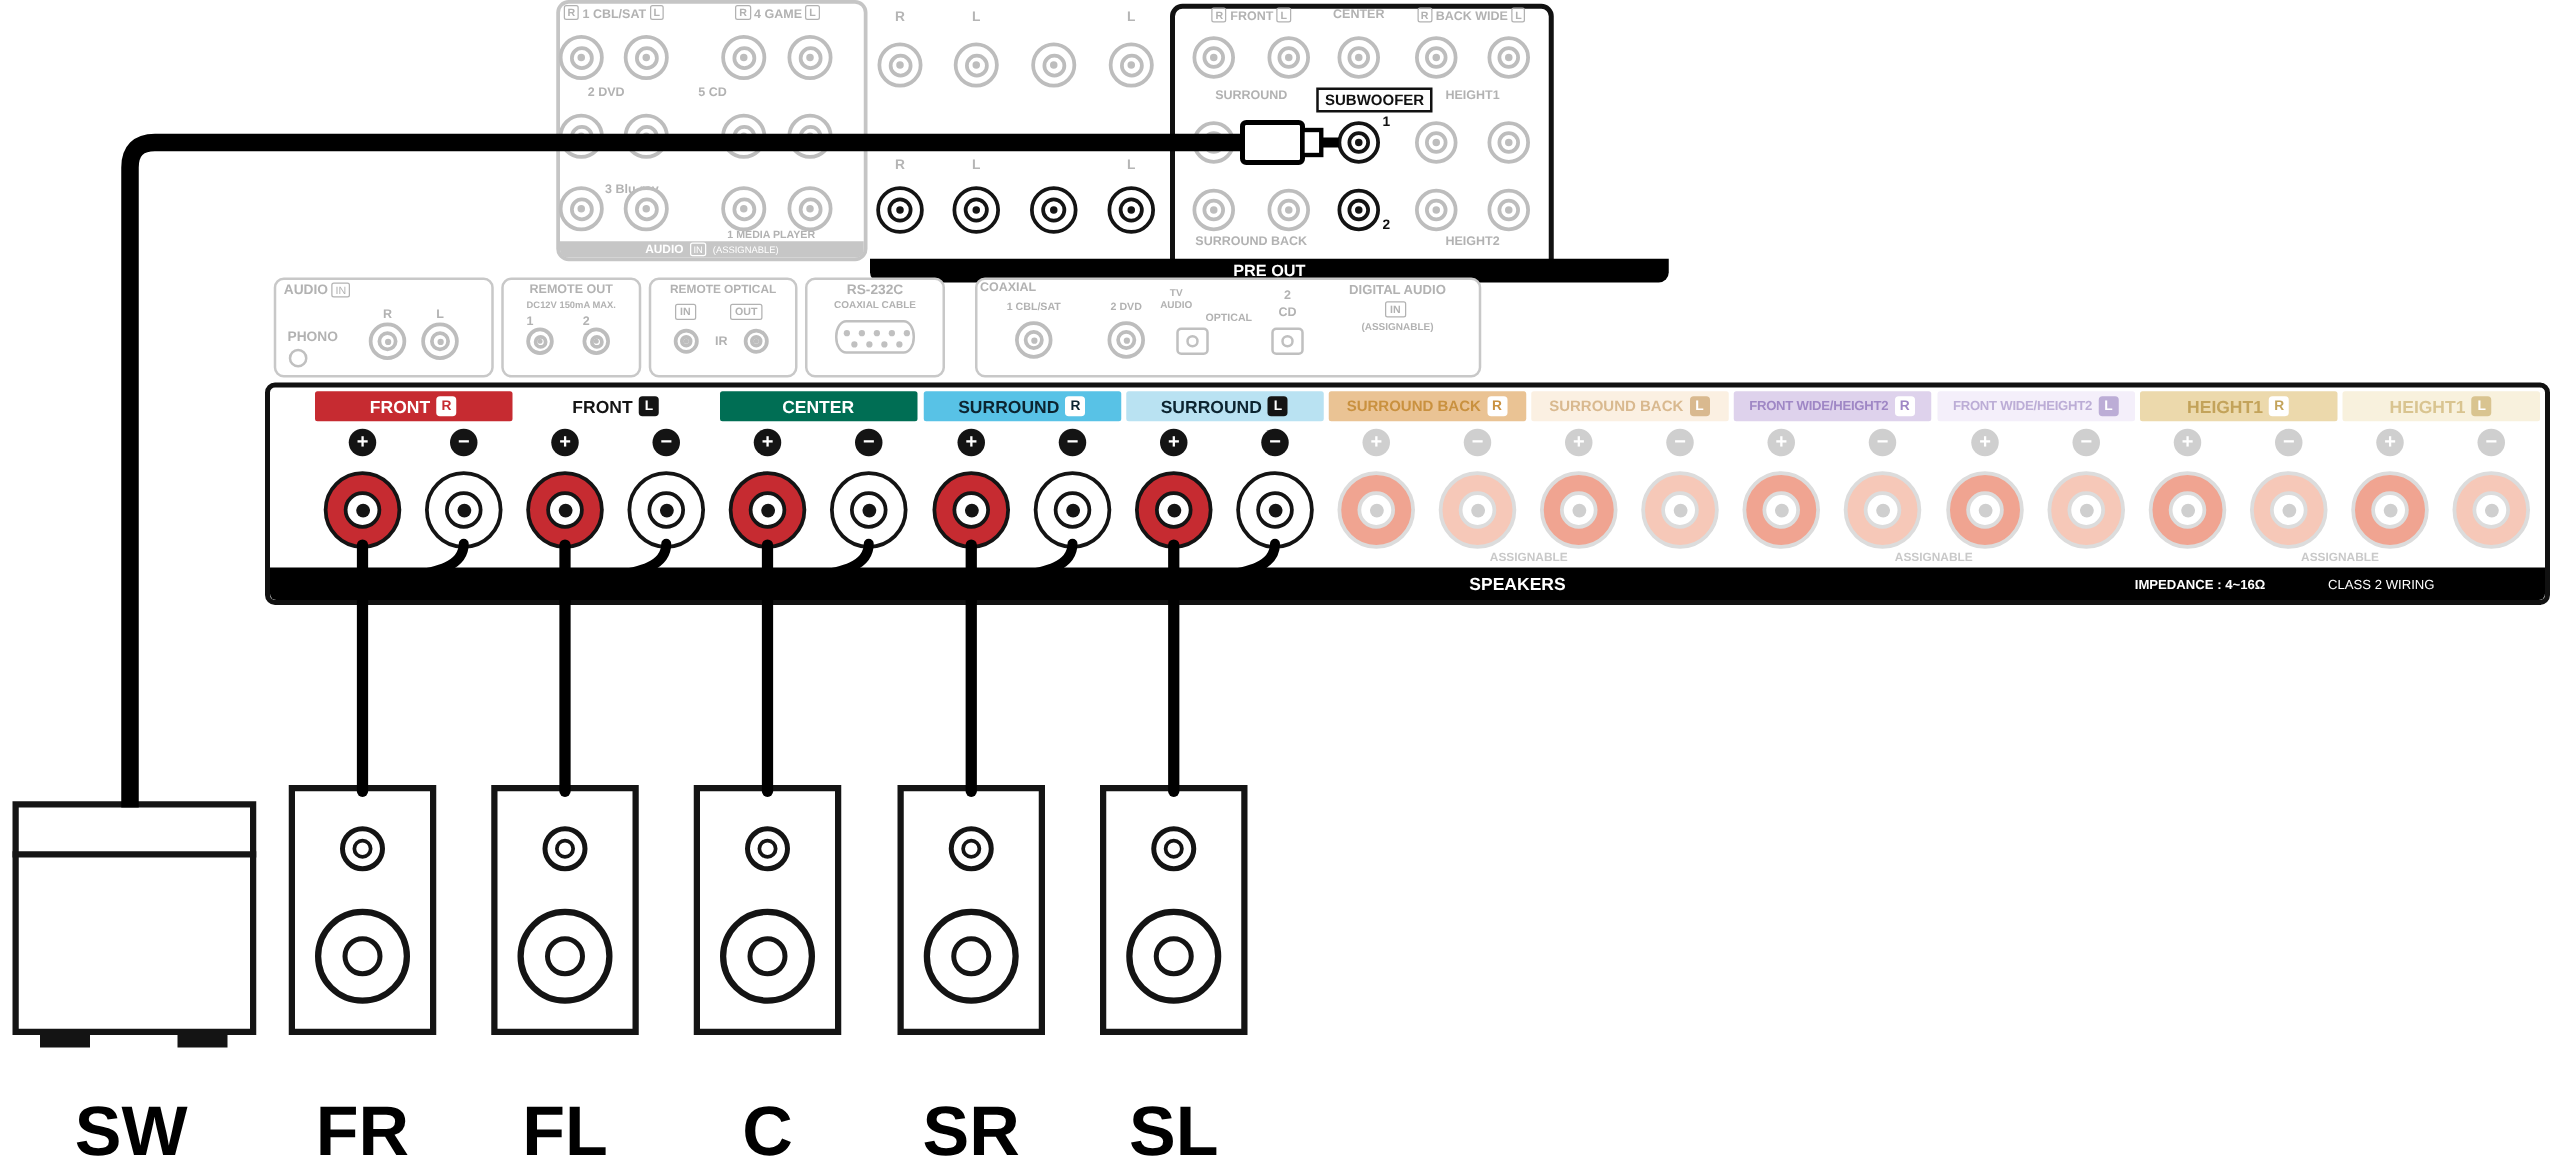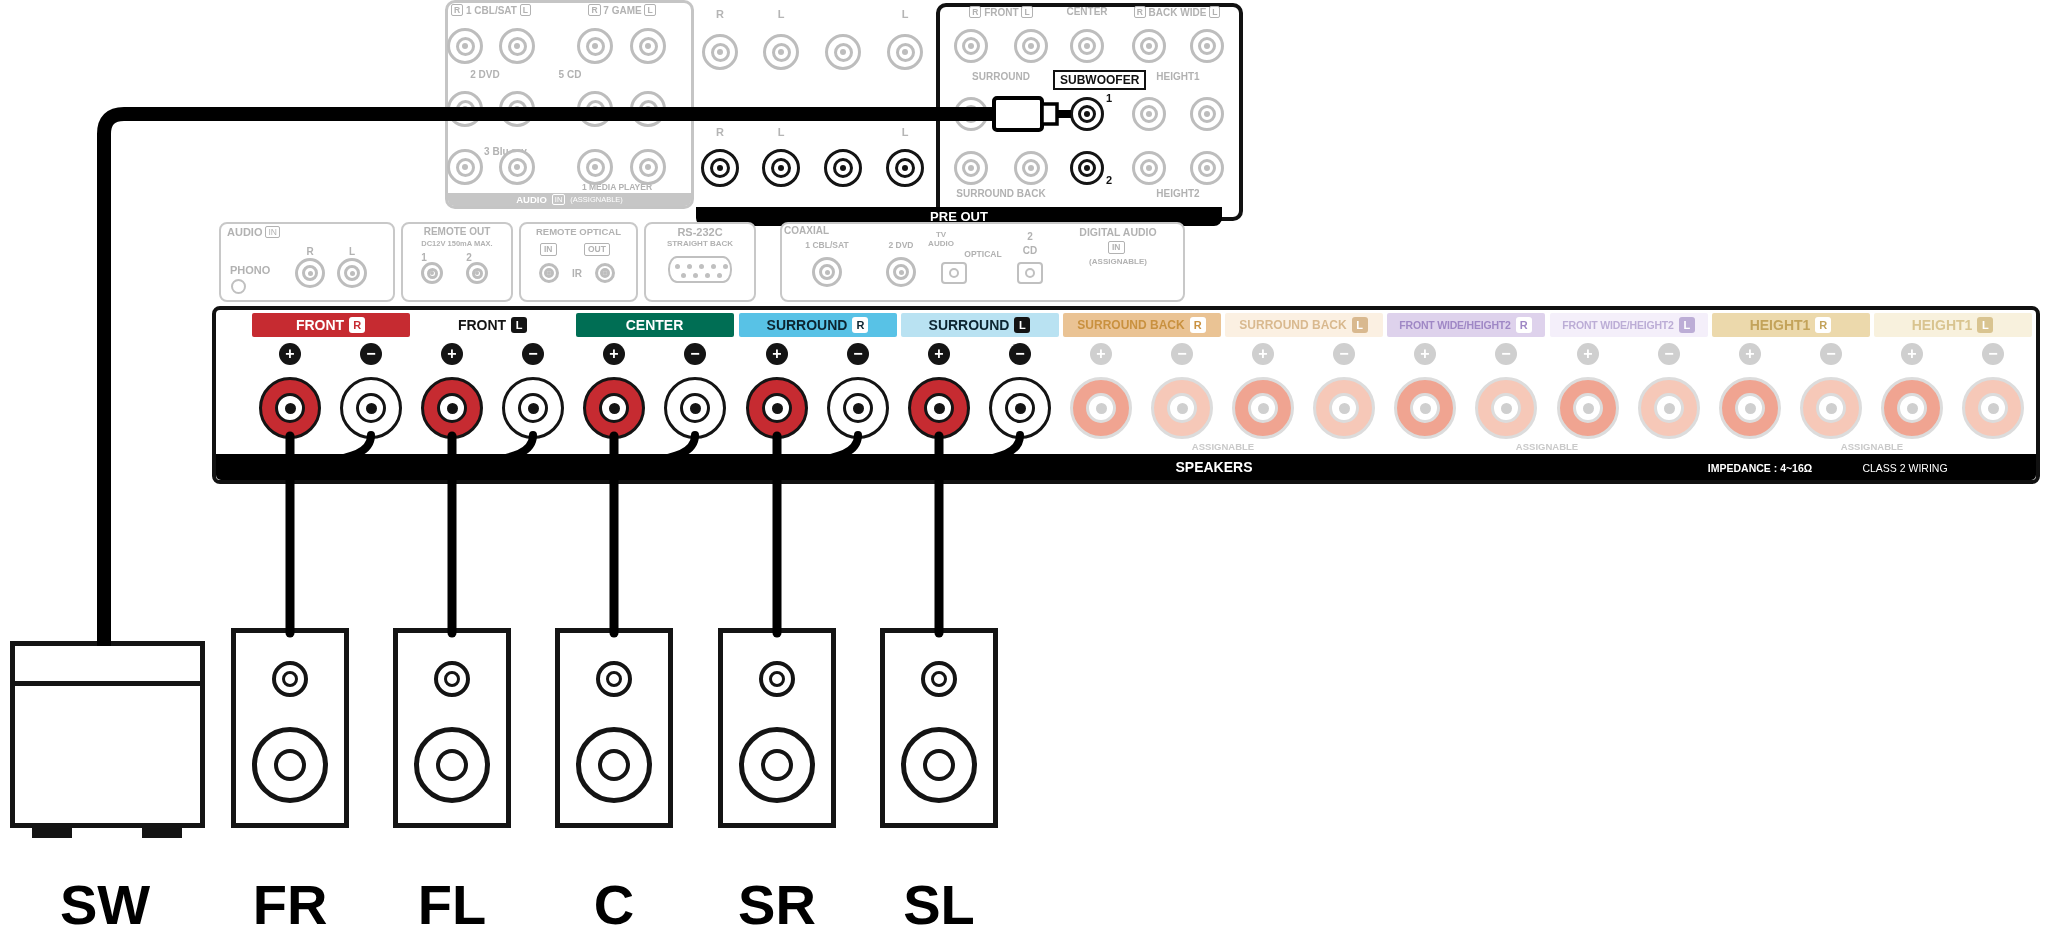--- a/index.html
+++ b/index.html
@@ -64,21 +64,21 @@
 <div id="stage">
 
   <div class="block-border" style="left:445px;top:0;width:249px;height:209px"></div>
   <div class="lab fade" style="left:431px;top:4px;width:120px">
     <span class="chbox">R</span>
     <span>1 CBL/SAT</span>
     <span class="chbox">L</span>
   </div>
   <div class="lab fade" style="left:562px;top:4px;width:120px">
     <span class="chbox">R</span>
-    <span>7 GAME</span>
+    <span>4 GAME</span>
     <span class="chbox">L</span>
   </div>
   <div class="lab fade" style="left:445px;top:69px;width:80px">2 DVD</div>
   <div class="lab fade" style="left:530px;top:69px;width:80px">5 CD</div>
   <div class="lab fade" style="left:458px;top:146px;width:95px">3 Blu-ray</div>
   <div class="lab fade" style="left:552px;top:182px;width:130px;font-size:8.5px">1 MEDIA PLAYER</div>
   <div class="bar" style="left:448px;top:193px;width:243px;height:13px;background:#c6c6c6;border-radius:0 0 6px 6px">
     <span style="font-weight:bold;font-size:9.5px">AUDIO</span>
     <span style="border:1px solid #fff;font-size:7.5px;padding:0 2px;border-radius:2px;line-height:9px">IN</span>
     <span style="font-size:7.5px">(ASSIGNABLE)</span>
@@ -96,21 +96,21 @@
     <span>BACK WIDE</span>
     <span class="chbox">L</span>
   </div>
   <div class="lab fade" style="left:931px;top:71px;width:140px">SURROUND</div>
   <div class="subwoofer-tag" style="left:1053px;top:70px">SUBWOOFER</div>
   <div class="lab fade" style="left:1108px;top:71px;width:140px">HEIGHT1</div>
   <div class="num" style="left:1106px;top:92px">1</div>
   <div class="num" style="left:1106px;top:174px">2</div>
   <div class="lab fade" style="left:931px;top:188px;width:140px">SURROUND BACK</div>
   <div class="lab fade" style="left:1108px;top:188px;width:140px">HEIGHT2</div>
-  <div class="bar" style="left:696px;top:207px;width:526px;height:19px;border-radius:0 0 8px 8px">
+  <div class="bar" style="left:696px;top:207px;width:639px;height:19px;border-radius:0 0 8px 8px">
     <span style="font-weight:bold;font-size:13px">PRE OUT</span>
   </div>
 
   <div class="io-block" style="left:219px;top:222px;width:176px;height:80px"></div>
   <div class="lab" style="left:227px;top:226px;display:flex;gap:3px;align-items:center">
     <span class="io-h">AUDIO</span>
     <span class="chbox" style="color:#b2b2b2">IN</span>
   </div>
   <div class="lab fade" style="left:300px;top:246px;width:20px">R</div>
   <div class="lab fade" style="left:342px;top:246px;width:20px">L</div>
@@ -124,21 +124,21 @@
   <div class="lab fade" style="left:462px;top:252px;width:14px">2</div>
 
   <div class="io-block" style="left:519px;top:222px;width:119px;height:80px"></div>
   <div class="lab io-h" style="left:519px;top:226px;width:119px;font-size:9.5px">REMOTE OPTICAL</div>
   <div class="chbox-abs" style="left:540px;top:243px">IN</div>
   <div class="chbox-abs" style="left:584px;top:243px">OUT</div>
   <div class="lab fade" style="left:565px;top:268px;width:24px">IR</div>
 
   <div class="io-block" style="left:644px;top:222px;width:112px;height:80px"></div>
   <div class="lab io-h" style="left:644px;top:226px;width:112px">RS-232C</div>
-  <div class="lab fade" style="left:644px;top:239px;width:112px;font-size:8px">STRAIGHT BACK</div>
+  <div class="lab fade" style="left:644px;top:239px;width:112px;font-size:8px">COAXIAL CABLE</div>
   <div class="dsub" style="left:668px;top:256px;width:64px;height:27px"></div>
 
   <div class="io-block" style="left:780px;top:222px;width:405px;height:80px"></div>
   <div class="lab io-h" style="left:784px;top:225px;width:80px;text-align:left;font-size:10px">COAXIAL</div>
   <div class="lab fade" style="left:792px;top:240px;width:70px;font-size:8.5px">1 CBL/SAT</div>
   <div class="lab fade" style="left:866px;top:240px;width:70px;font-size:8.5px">2 DVD</div>
   <div class="lab fade" style="left:928px;top:230px;width:26px;font-size:8px">TV</div>
   <div class="lab fade" style="left:922px;top:239px;width:38px;font-size:8px">AUDIO</div>
   <div class="lab fade" style="left:955px;top:249px;width:56px;font-size:8.5px">OPTICAL</div>
   <div class="lab fade" style="left:1018px;top:231px;width:24px">2</div>

